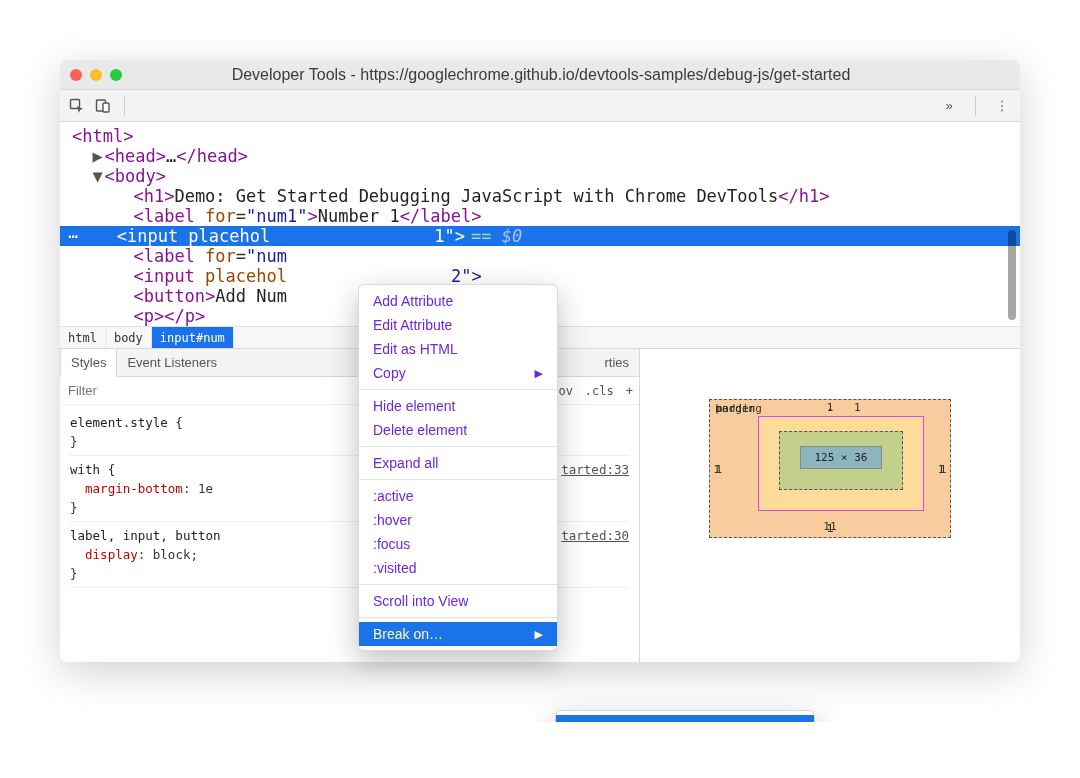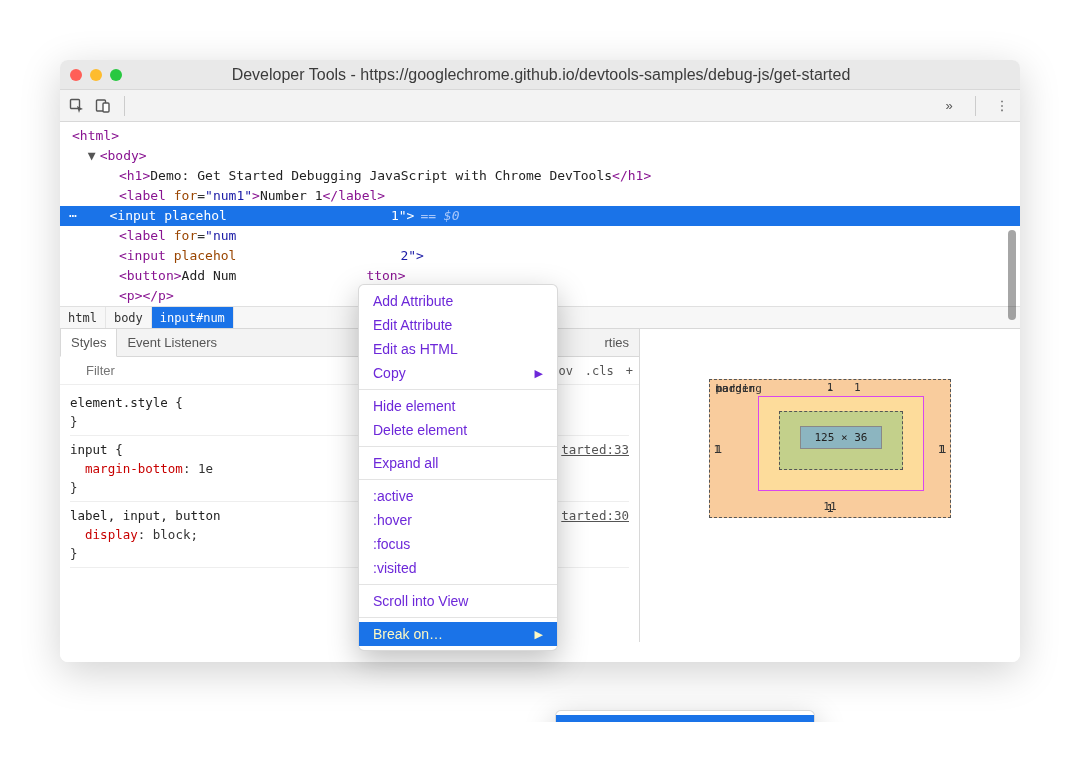--- a/index.html
+++ b/index.html
@@ -69,21 +69,21 @@
   .panel-body {
     position: relative;
     height: 540px;
     background: #fff;
     border-bottom-left-radius: 8px;
     border-bottom-right-radius: 8px;
     overflow: hidden;
   }
   .dom-tree {
     font-family: Menlo, Consolas, monospace;
-    font-size: 13px;
+    font-size: 17px;
     line-height: 20px;
     padding: 4px 0 0 0;
   }
   .dom-line { white-space: pre; padding-left: 12px; }
   .expander { color: #555; display:inline-block; width:12px; }
   .tag-bracket { color: #881391; }
   .tag-name   { color: #881391; }
   .attr-name  { color: #994500; }
   .attr-val   { color: #1a1aa6; }
   .node-text  { color: #222; }
@@ -115,21 +115,21 @@
     border-top: 1px solid #d8d8d8;
   }
   .styles-pane { flex: 1; border-right: 1px solid #d8d8d8; display:flex; flex-direction:column; }
   .styles-tabs {
     display: flex; height: 28px; border-bottom: 1px solid #d8d8d8; background: #f3f3f3;
     font-size: 13px;
   }
   .subtab { padding: 0 10px; display:flex; align-items:center; color:#555;}
   .subtab.active { background:#fff; border: 1px solid #d8d8d8; border-bottom: 1px solid #fff; border-top:none; margin-bottom:-1px; }
   .filter-row { display:flex; align-items:center; height:28px; border-bottom:1px solid #eee;}
-  .filter-row input { border:none; outline:none; padding:0 26px; font-size:13px; flex:1; color:#888; background:transparent;}
+  .filter-row input { border:none; outline:none; padding:0 8px; font-size:13px; flex:1; color:#888; background:transparent;}
   .filter-row .hov, .filter-row .cls, .filter-row .plus { padding: 0 6px; color:#555; font-family: Menlo, monospace; font-size:12px;}
   .rules {
     font-family: Menlo, Consolas, monospace;
     font-size: 12.5px;
     line-height: 19px;
     padding: 4px 10px;
     color: #333;
     overflow: hidden;
   }
   .rules .sel { color: #222; }
@@ -222,20 +222,21 @@
       <div class="kebab">⋮</div>
     </div>
   </div>
 
   <div class="panel-body">
 
     <div class="scrollthumb"></div>
 
     <div class="dom-tree">
       <div class="dom-line"><span class="tag-bracket">&lt;</span><span class="tag-name">html</span><span class="tag-bracket">&gt;</span></div>
+      <div class="dom-line">  <span class="expander">▶</span><span class="tag-bracket">&lt;</span><span class="tag-name">head</span><span class="tag-bracket">&gt;</span><span class="node-text">…</span><span class="tag-bracket">&lt;/</span><span class="tag-name">head</span><span class="tag-bracket">&gt;</span></div>
       <div class="dom-line">  <span class="expander">▼</span><span class="tag-bracket">&lt;</span><span class="tag-name">body</span><span class="tag-bracket">&gt;</span></div>
       <div class="dom-line">      <span class="tag-bracket">&lt;</span><span class="tag-name">h1</span><span class="tag-bracket">&gt;</span><span class="node-text">Demo: Get Started Debugging JavaScript with Chrome DevTools</span><span class="tag-bracket">&lt;/</span><span class="tag-name">h1</span><span class="tag-bracket">&gt;</span></div>
       <div class="dom-line">      <span class="tag-bracket">&lt;</span><span class="tag-name">label</span> <span class="attr-name">for</span>=<span class="attr-val">"num1"</span><span class="tag-bracket">&gt;</span><span class="node-text">Number 1</span><span class="tag-bracket">&lt;/</span><span class="tag-name">label</span><span class="tag-bracket">&gt;</span></div>
 
       <div class="selected-row">
         <span class="dots">⋯</span>
         <span class="code">   <span>&lt;input placehol</span></span>
         <span class="code" style="margin-left:164px;">1"&gt;</span>
         <span class="eq"> == $0</span>
       </div>
@@ -265,21 +266,21 @@
           <span class="hov">:hov</span>
           <span class="cls">.cls</span>
           <span class="plus">+</span>
         </div>
         <div class="rules">
           <div class="rule-block">
             <span class="sel">element.style {</span><br>
             <span>}</span>
           </div>
           <div class="rule-block">
-            <span class="sel">input {</span>
+            <span class="sel">with {</span>
             <span class="link">tarted:33</span><br>
             &nbsp;&nbsp;<span class="prop">margin-bottom</span>: <span>1e</span><br>
             <span>}</span>
           </div>
           <div class="rule-block">
             <span class="sel">label, input, button</span>
             <span class="link">tarted:30</span><br>
             &nbsp;&nbsp;<span class="prop">display</span>: <span>block;</span><br>
             <span>}</span>
           </div>

